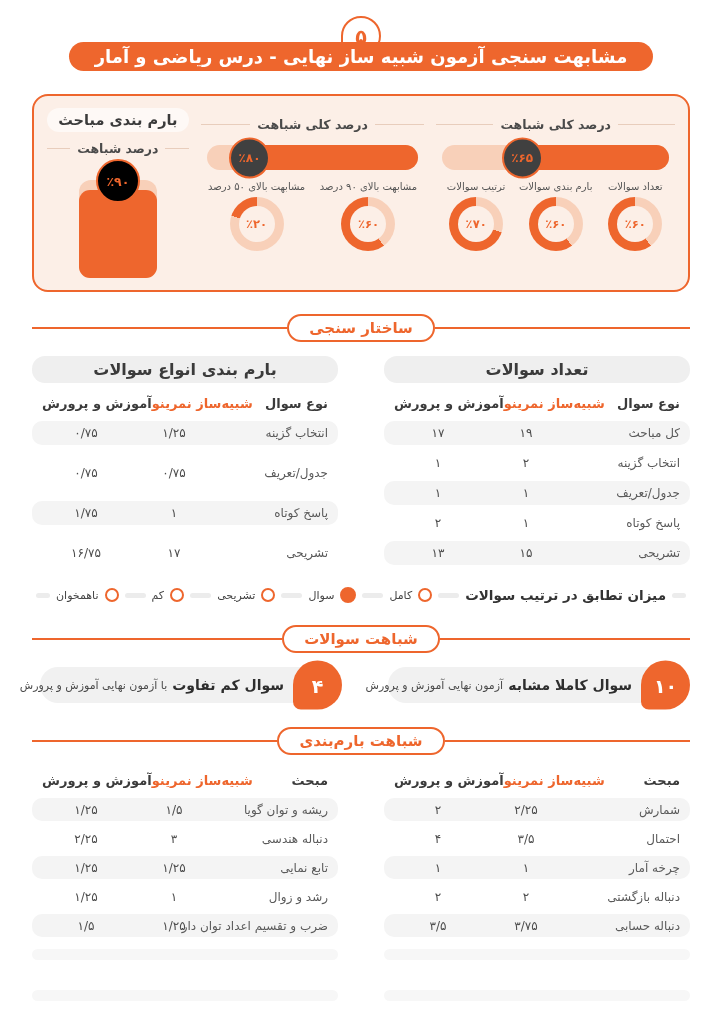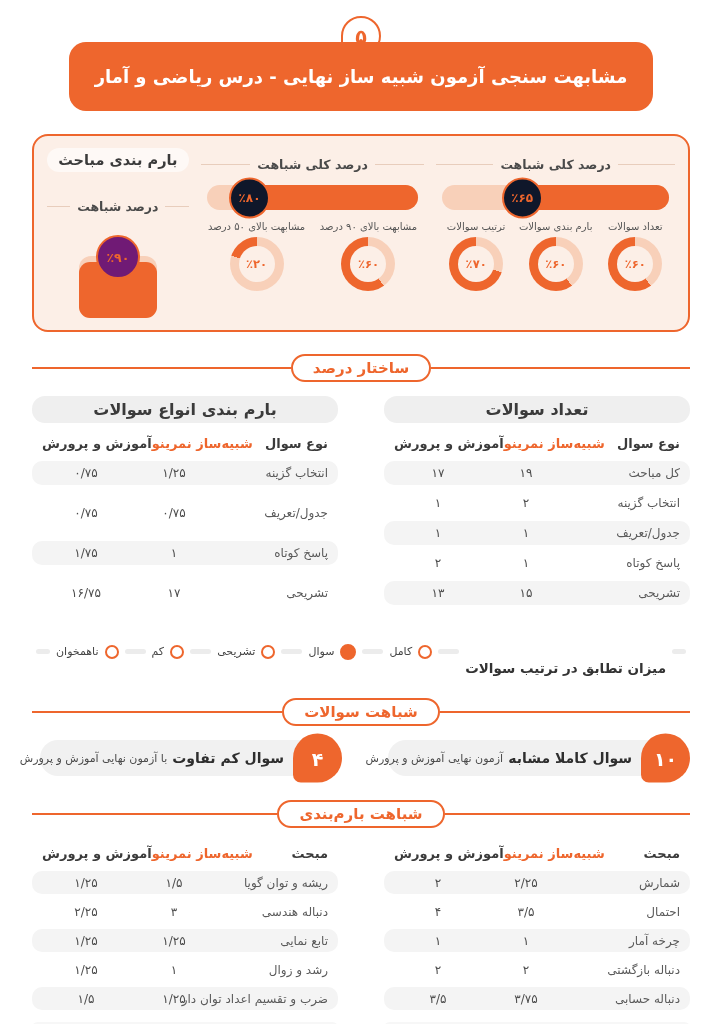--- a/index.html
+++ b/index.html
@@ -14,52 +14,52 @@
   html,body{margin:0;padding:0;}
   body{width:722px;height:1024px;background:#fff;font-family:"DejaVu Sans",sans-serif;direction:rtl;overflow:hidden;}
   .page{width:722px;height:1024px;position:relative;}
 
   
   .top-num{width:40px;height:40px;border:2.5px solid var(--orange);border-radius:50% 50% 50% 20%;
     color:var(--orange);font-weight:bold;font-size:19px;display:flex;align-items:center;justify-content:center;
     margin:16px auto -14px;background:#fff;position:relative;z-index:0;}
   .title-wrap{text-align:center;position:relative;z-index:1;}
   .title-pill{display:inline-block;background:var(--orange);color:#fff;font-weight:bold;font-size:18px;
-    padding:24px 26px;border-radius:17px;}
+    padding:4px 26px;border-radius:17px;}
 
   
   .panel{margin:23px 32px 0;border:2px solid var(--orange);border-radius:16px;background:var(--peach);
     padding:12px 13px 12px;display:flex;gap:12px;height:198px;}
   .col{display:flex;flex-direction:column;min-width:0;}
-  .col-structure{flex:1.6;} .col-questions{flex:1.5;} .col-topics{flex:.95;gap:18px;}
+  .col-structure{flex:1.6;} .col-questions{flex:1.5;} .col-topics{flex:.95;}
   .col-head{background:rgba(255,255,255,.62);border-radius:12px;text-align:center;font-weight:bold;
     color:var(--text);font-size:14.5px;padding:4px 6px;white-space:nowrap;}
   .col-sub{display:flex;align-items:center;gap:7px;margin-top:9px;color:#4a4a4a;font-weight:bold;font-size:12.5px;justify-content:center;}
   .col-sub::before,.col-sub::after{content:"";flex:1;height:1px;background:#E8CDBC;}
   .col-sub span{white-space:nowrap;}
 
   .hbar{position:relative;height:25px;border-radius:13px;background:var(--track);margin:13px 6px 8px;}
   .bar-fill{position:absolute;top:0;bottom:0;right:0;border-radius:13px;background:var(--orange);}
   .bar-badge{position:absolute;top:50%;transform:translateY(-50%);width:41px;height:41px;border-radius:50%;
-    background:#0f172a;border:2.5px solid var(--orange);color:var(--orange);font-weight:bold;font-size:12px;
+    background:#404040;border:2.5px solid var(--orange);color:var(--orange);font-weight:bold;font-size:12px;
     display:flex;align-items:center;justify-content:center;direction:ltr;z-index:1;}
 
   .donut-row{display:flex;margin-top:3px;}
   .donut-row.three>*{flex:1;}
   .donut-row.two{justify-content:space-around;}
   .donut-group{display:flex;flex-direction:column;align-items:center;min-width:0;}
   .donut-label{font-size:10px;color:#555;margin-bottom:5px;white-space:nowrap;}
   .donut{width:54px;height:54px;border-radius:50%;display:flex;align-items:center;justify-content:center;}
   .donut-hole{width:36px;height:36px;border-radius:50%;background:var(--peach);display:flex;align-items:center;justify-content:center;}
   .donut-value{color:var(--orange);font-weight:bold;font-size:11.5px;direction:ltr;}
 
   .vbar{width:78px;height:112px;border-radius:12px;background:var(--track);margin:24px auto 0;position:relative;}
   .vbar-fill{position:absolute;bottom:0;left:0;right:0;border-radius:11px;background:var(--orange);}
   .vbar-badge{position:absolute;top:-21px;left:50%;transform:translateX(-50%);width:44px;height:44px;border-radius:50%;
-    background:#701a75;border:2.5px solid var(--orange);color:var(--orange);font-weight:bold;font-size:12.5px;
+    background:#000000;border:2.5px solid var(--orange);color:var(--orange);font-weight:bold;font-size:12.5px;
     display:flex;align-items:center;justify-content:center;direction:ltr;z-index:1;}
 
   
   .divider{display:flex;align-items:center;margin:22px 32px 14px;}
   .dline{flex:1;height:2px;background:var(--orange);}
   .divider-pill{border:2px solid var(--orange);border-radius:16px;color:var(--orange);font-weight:bold;
     font-size:15px;padding:3px 20px;background:#fff;white-space:nowrap;}
 
   
   .tables{display:flex;gap:46px;margin:0 32px;}
@@ -75,21 +75,21 @@
   .row.striped{background:var(--stripe);}
   .rows-normal .row{margin-bottom:6px;}
   .rows-spaced .row{margin-bottom:16px;}
   .rows-bottom .row{margin-bottom:6px;height:23px;}
   .empty-row{height:11px;border-radius:6px;background:#F7F7F7;}
   .empty-row.e1{margin-top:12px;}
   .empty-row.e2{margin-top:30px;}
 
   
   .scale{display:flex;align-items:center;margin:6px 36px 0;gap:6px;}
-  .scale-title{font-weight:bold;font-size:13.5px;color:#333;white-space:nowrap;margin-top:33px;}
+  .scale-title{font-weight:bold;font-size:13.5px;color:#333;white-space:nowrap;}
   .seg{height:5px;background:#ECECEC;border-radius:3px;flex:1;}
   .seg.stub{flex:0 0 14px;}
   .dot{width:14px;height:14px;border:2.5px solid var(--orange);border-radius:50%;background:#fff;flex:0 0 auto;}
   .dot.dot-filled{background:var(--orange);width:16px;height:16px;border-color:var(--orange);}
   .scale-label{font-size:11px;color:#444;white-space:nowrap;}
 
   
   .badges{display:flex;gap:54px;margin:14px 40px 0;}
   .badge-item{flex:1;position:relative;min-width:0;}
   .badge-pill{background:#F1F1F1;border-radius:21px;padding:10px 50px 10px 12px;font-size:11px;color:#4a4a4a;
@@ -182,21 +182,21 @@
         </div>
       <div class="vbar">
         <div class="vbar-badge">٪۹۰</div>
         <div class="vbar-fill" style="height: 90%;"></div>
       </div>
     </div>
   </div>
 
   <div class="divider">
     <div class="dline"></div>
-    <div class="divider-pill">ساختار درصد</div>
+    <div class="divider-pill">ساختار سنجی</div>
     <div class="dline"></div>
   </div>
 
   <div class="tables">
     <div class="tbl">
       <div class="tbl-title">تعداد سوالات</div>
       <div class="tbl-head">
         <div class="c1">نوع سوال</div>
         <div class="c2">شبیه‌ساز نمرینو</div>
         <div class="c3">آموزش و پرورش</div>

